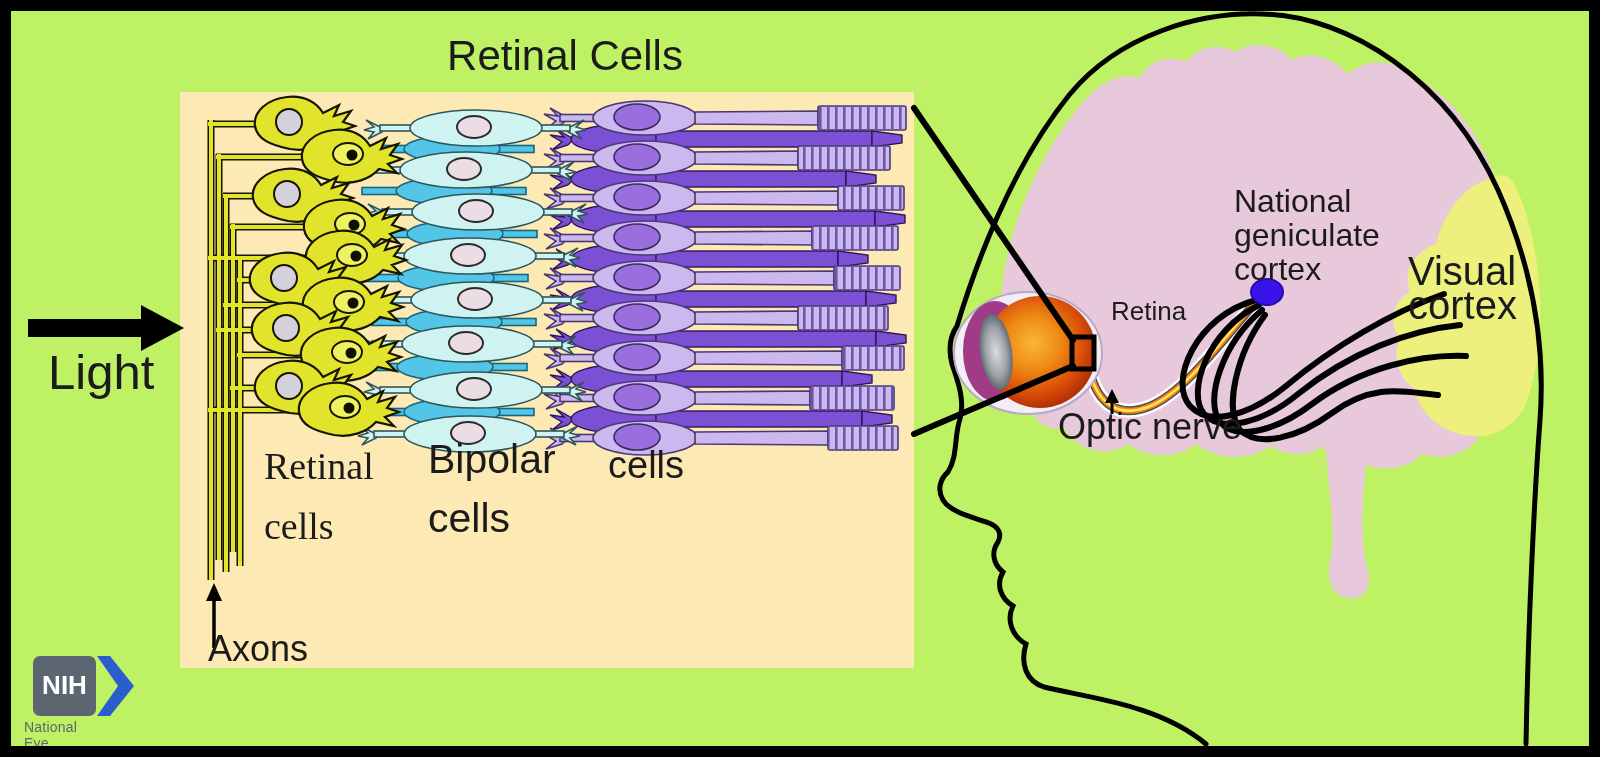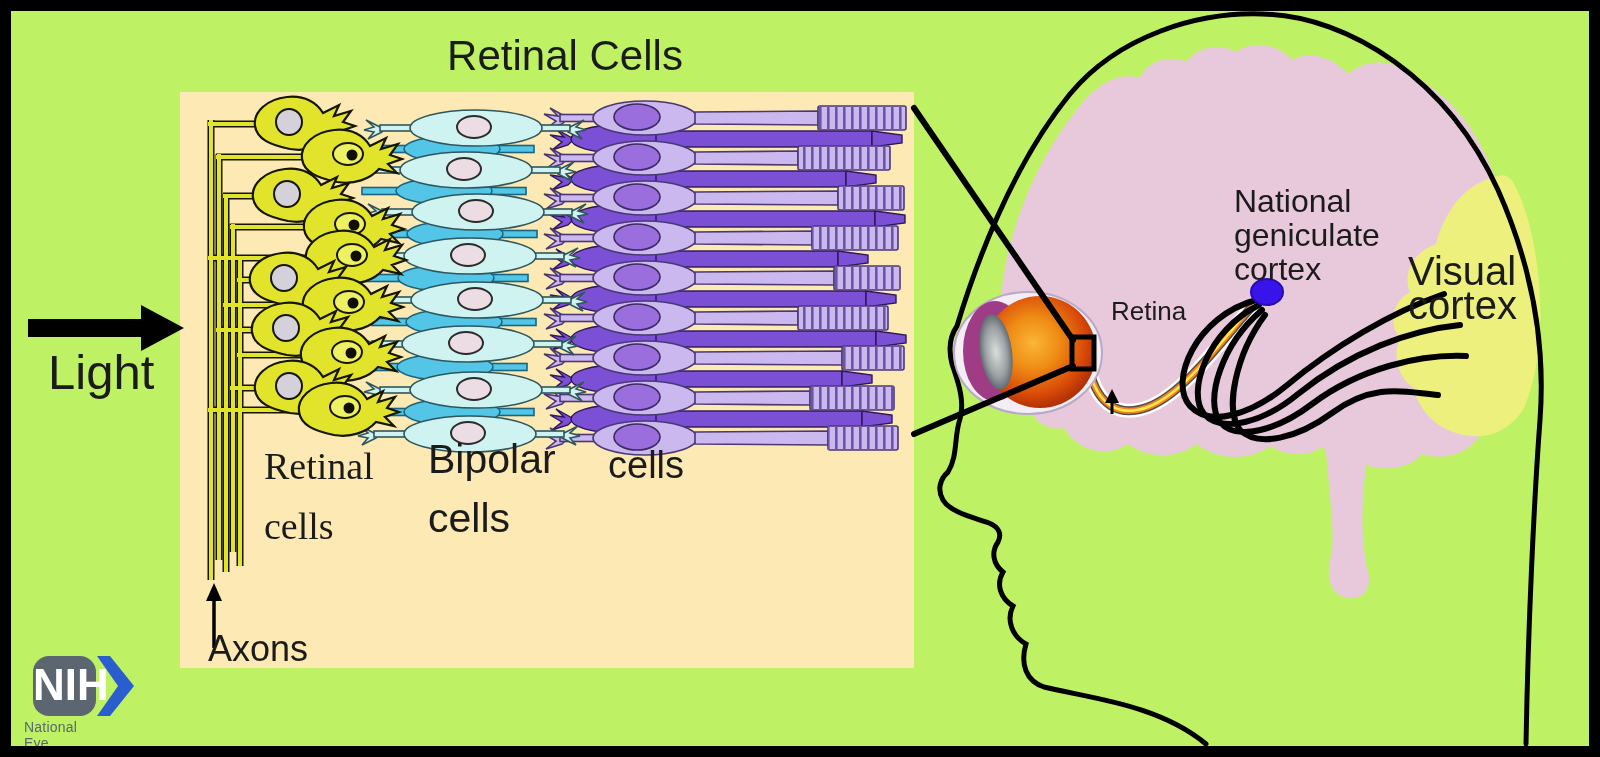--- a/index.html
+++ b/index.html
@@ -17,21 +17,21 @@
   .gnuc-dot{fill:#eef161;stroke:#151500;stroke-width:2;}
   .bl{fill:var(--bipolar-light);stroke:#2f565c;stroke-width:1.6;}
   .bd{fill:var(--bipolar-dark);stroke:#19647e;stroke-width:1.6;}
   .bnuc{fill:#ecdce3;stroke:#2b2b2b;stroke-width:2;}
   .pl{fill:var(--photo-light);stroke:#4a3874;stroke-width:1.6;}
   .pnuc{fill:var(--photo-nucleus);stroke:#3a2a60;stroke-width:1.6;}
   .pd{fill:var(--photo-dark);stroke:#2c1656;stroke-width:1.4;}
   
   .nih{position:absolute;z-index:5;}
   .nih-box{position:absolute;left:33px;top:656px;width:63px;height:60px;background:var(--nih-grey);
-           border-radius:16px;color:#fff;font-weight:bold;font-size:44px;text-align:center;line-height:58px;}
+           border-radius:7px;color:#fff;font-weight:bold;font-size:26px;text-align:center;line-height:58px;}
   .nih-chev{position:absolute;left:97px;top:656px;}
   .nih-sub{position:absolute;left:24px;top:719px;font-size:14px;color:var(--nih-grey);letter-spacing:.2px;}
 </style>
 </head>
 <body>
 
 <div class="canvas">
   <div class="frame"></div>
 
   <svg class="scene" width="1600" height="757" viewBox="0 0 1600 757">
@@ -462,20 +462,21 @@
   </div>
 
   <div class="lbl" style="left:608px;top:436px;font-size:38px;line-height:59px;">
     <div>cells</div>
   </div>
 
   <div class="lbl" style="left:208px;top:628px;font-size:36px;">Axons</div>
 
   <div class="lbl" style="left:1096px;top:296px;font-size:26px;margin-left:15px;">Retina</div>
 
+  <div class="lbl" style="left:1058px;top:406px;font-size:36px;">Optic nerve</div>
 
   <div class="lbl" style="left:1234px;top:184px;font-size:32px;line-height:34px;">
     <div>National</div>
     <div>geniculate</div>
     <div>cortex</div>
   </div>
 
   <div class="lbl" style="left:1408px;top:254px;font-size:40px;line-height:34px;">
     <div>Visual</div>
     <div>cortex</div>

